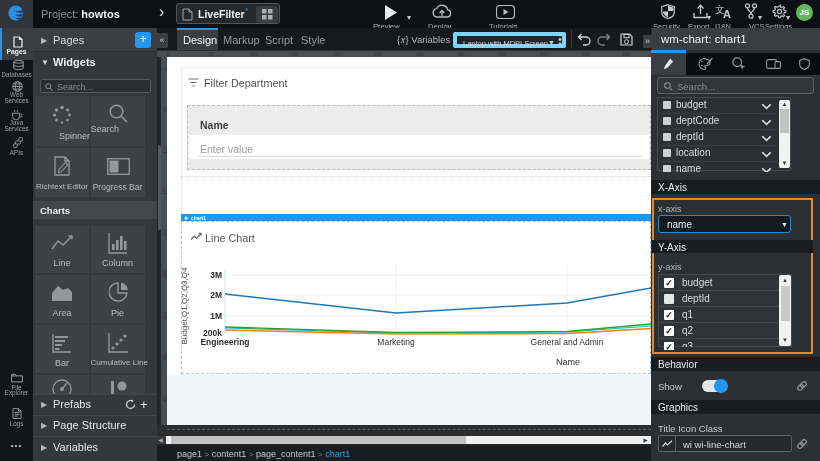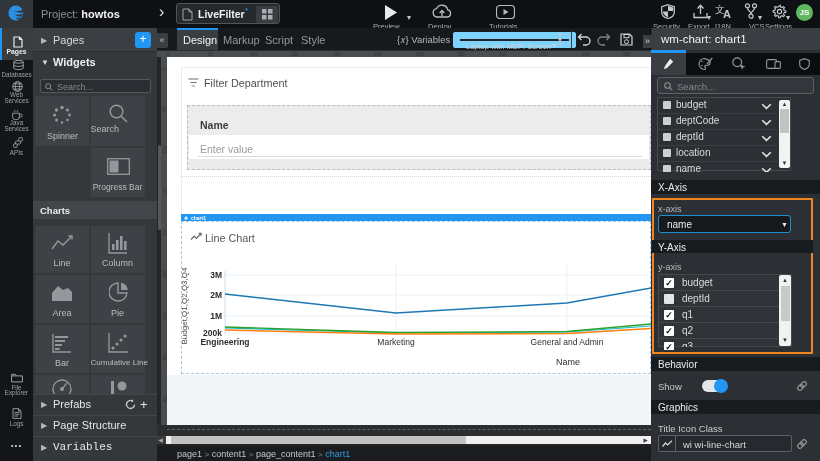--- a/index.html
+++ b/index.html
@@ -91,21 +91,21 @@
   <div class="abs" style="left:796px;top:4px;width:17px;height:17px;border-radius:50%;background:#5fb760;color:#fff;font-size:8px;font-weight:bold;text-align:center;line-height:17px;">JS</div>
 
   <div class="abs" style="left:157px;top:28px;width:493px;height:22px;background:#17191c;"></div>
   <div class="abs" style="left:156px;top:33px;width:12px;height:15px;background:#3a3e42;border-radius:2px;color:#c3c6c9;font-size:9px;text-align:center;line-height:14px;">«</div>
   <div class="abs" style="left:177px;top:28px;width:41px;height:22px;background:#3a3e42;border-top:2px solid #2196f3;"></div>
   <div class="abs" style="left:183px;top:34px;font-size:11px;color:#f2f3f4;">Design</div>
   <div class="abs" style="left:223px;top:34px;font-size:11px;color:#94989c;">Markup</div>
   <div class="abs" style="left:265px;top:34px;font-size:11px;color:#94989c;">Script</div>
   <div class="abs" style="left:301px;top:34px;font-size:11px;color:#94989c;">Style</div>
   <div class="abs" style="left:397px;top:33.5px;font-size:9.5px;color:#b4b8bb;">{𝑥} Variables <span style="font-size:7.5px;">▾</span></div>
-  <div class="abs" style="left:453px;top:32px;width:123px;height:16px;border:7px solid #7dd3fc;border-radius:2px;background:#202327;">
+  <div class="abs" style="left:453px;top:32px;width:113px;height:16px;border:4px solid #7dd3fc;border-radius:2px;background:#202327;">
     <div class="abs" style="left:6px;top:3px;font-size:7.5px;color:#cfd2d5;white-space:nowrap;">Laptop with MDPI Screen</div>
     <div class="abs" style="left:91px;top:3px;font-size:7px;color:#cfd2d5;">▼</div>
   </div>
   <svg class="abs" style="left:558px;top:33px;" width="4" height="13" viewBox="0 0 4 13">
       <g fill="#c6c9cc">
         <circle cx="2" cy="2" r="1.4"></circle>
         <circle cx="2" cy="6.5" r="1.4"></circle>
         <circle cx="2" cy="11" r="1.4"></circle>
       </g>
     </svg>
@@ -195,28 +195,35 @@
           <circle cx="10" cy="2.5" r="1.8"></circle>
           <circle cx="15.5" cy="5" r="1.6"></circle>
           <circle cx="17.5" cy="10" r="1.4"></circle>
           <circle cx="15.5" cy="15" r="1.3"></circle>
           <circle cx="10" cy="17.5" r="1.2"></circle>
           <circle cx="4.5" cy="15" r="1.5"></circle>
           <circle cx="2.5" cy="10" r="1.6"></circle>
           <circle cx="4.5" cy="5" r="1.7"></circle>
         </g>
       </svg>
-    <div class="abs" style="left:12px;top:35px;width:54px;text-align:left;color:#b9bcbf;font-size:9px;">Spinner</div>
+    <div class="abs" style="left:1px;top:35px;width:54px;text-align:right;color:#b9bcbf;font-size:9px;">Spinner</div>
   </div>
   <div class="abs" style="left:90.5px;top:96px;width:54px;height:50px;background:#3e4246;">
     <svg class="abs" style="left:18px;top:8px;" width="19" height="19" viewBox="0 0 19 19">
         <circle cx="7.5" cy="7.5" r="6.3" fill="none" stroke="#94989c" stroke-width="1.5"></circle>
         <path d="M12.2 12.2 L18 18" stroke="#94989c" stroke-width="1.5"></path>
       </svg>
     <div class="abs" style="left:0;top:28px;width:54px;text-align:left;color:#b9bcbf;font-size:9px;">Search</div>
+  </div>
+  <div class="abs" style="left:35px;top:147.5px;width:54px;height:49px;background:#3e4246;">
+    <svg class="abs" style="left:19px;top:8px;" width="17" height="20" viewBox="0 0 17 20">
+        <path d="M1 1 h10 l4 4 v14 h-14 z M11 1 v4 h4" fill="none" stroke="#94989c" stroke-width="1.3"></path>
+        <path d="M5 13.5 L11.5 6.5 L13.8 8.8 L7.3 15.8 L4.5 16.3 Z M11.5 6.5 l2.3 2.3" fill="none" stroke="#94989c" stroke-width="1.1"></path>
+      </svg>
+    <div class="abs" style="left:0;top:34px;width:54px;text-align:center;color:#b9bcbf;font-size:8px;white-space:nowrap;">Richtext Editor</div>
   </div>
   <div class="abs" style="left:90.5px;top:147.5px;width:54px;height:49px;background:#3e4246;">
     <svg class="abs" style="left:16px;top:10px;" width="23" height="17" viewBox="0 0 23 17">
         <rect x="0.7" y="0.7" width="21.6" height="15.6" fill="none" stroke="#94989c" stroke-width="1.3"></rect>
         <rect x="2.5" y="2.5" width="9" height="12" fill="#94989c"></rect>
       </svg>
     <div class="abs" style="left:0;top:34px;width:54px;text-align:center;color:#b9bcbf;font-size:8.5px;white-space:nowrap;">Progress Bar</div>
   </div>
   <div class="abs" style="left:33px;top:201px;width:124px;height:18px;background:#42464a;"></div>
   <div class="abs" style="left:40px;top:205px;color:#e8eaec;font-size:9.5px;font-weight:bold;">Charts</div>
@@ -296,21 +303,21 @@
   <svg class="abs" style="left:125px;top:399px;" width="11" height="11" viewBox="0 0 11 11">
       <path d="M9.5 5.5 A4 4 0 1 1 7.8 2.2" fill="none" stroke="#c6c9cc" stroke-width="1.3"></path>
       <path d="M8 0.5 L8.2 3 L5.8 2.6 Z" fill="#c6c9cc"></path>
     </svg>
   <div class="abs" style="left:140px;top:397px;color:#e4e6e8;font-size:13px;">+</div>
   <div class="abs" style="left:33px;top:415px;width:124px;height:21px;background:#34383b;border-top:1px solid #42464a;"></div>
   <div class="abs" style="left:41px;top:421px;color:#b4b8bb;font-size:8px;">▶</div>
   <div class="abs" style="left:53px;top:419px;color:#e4e6e8;font-size:11px;">Page Structure</div>
   <div class="abs" style="left:33px;top:436px;width:124px;height:25px;background:#34383b;border-top:1px solid #42464a;"></div>
   <div class="abs" style="left:41px;top:443px;color:#b4b8bb;font-size:8px;">▶</div>
-  <div class="abs" style="left:53px;top:441px;color:#e4e6e8;font-size:11px;font-family:Liberation Mono, monospace;">Variables</div>
+  <div class="abs" style="left:53px;top:441px;color:#e4e6e8;font-size:11px;">Variables</div>
 
   <div class="abs" style="left:157px;top:50px;width:10px;height:411px;background:#232629;"></div>
   <div class="abs" style="left:158px;top:145px;width:3px;height:85px;background:#55595d;border-radius:2px;"></div>
 
   <div class="abs" style="left:157px;top:50px;width:495px;height:7px;background:#4b4e51;"></div>
   <div class="abs" style="left:157px;top:50px;width:495px;height:1px;background:#2b2d2f;"></div>
 
   <div class="abs" style="left:160.5px;top:57px;width:6.5px;height:368px;background:#4b4e51;"></div>
   <svg class="abs" style="left:157px;top:50px;" width="495" height="7">
       <text x="10" y="5.5" font-size="4.5" fill="#303234" font-family="Liberation Sans">0</text>

